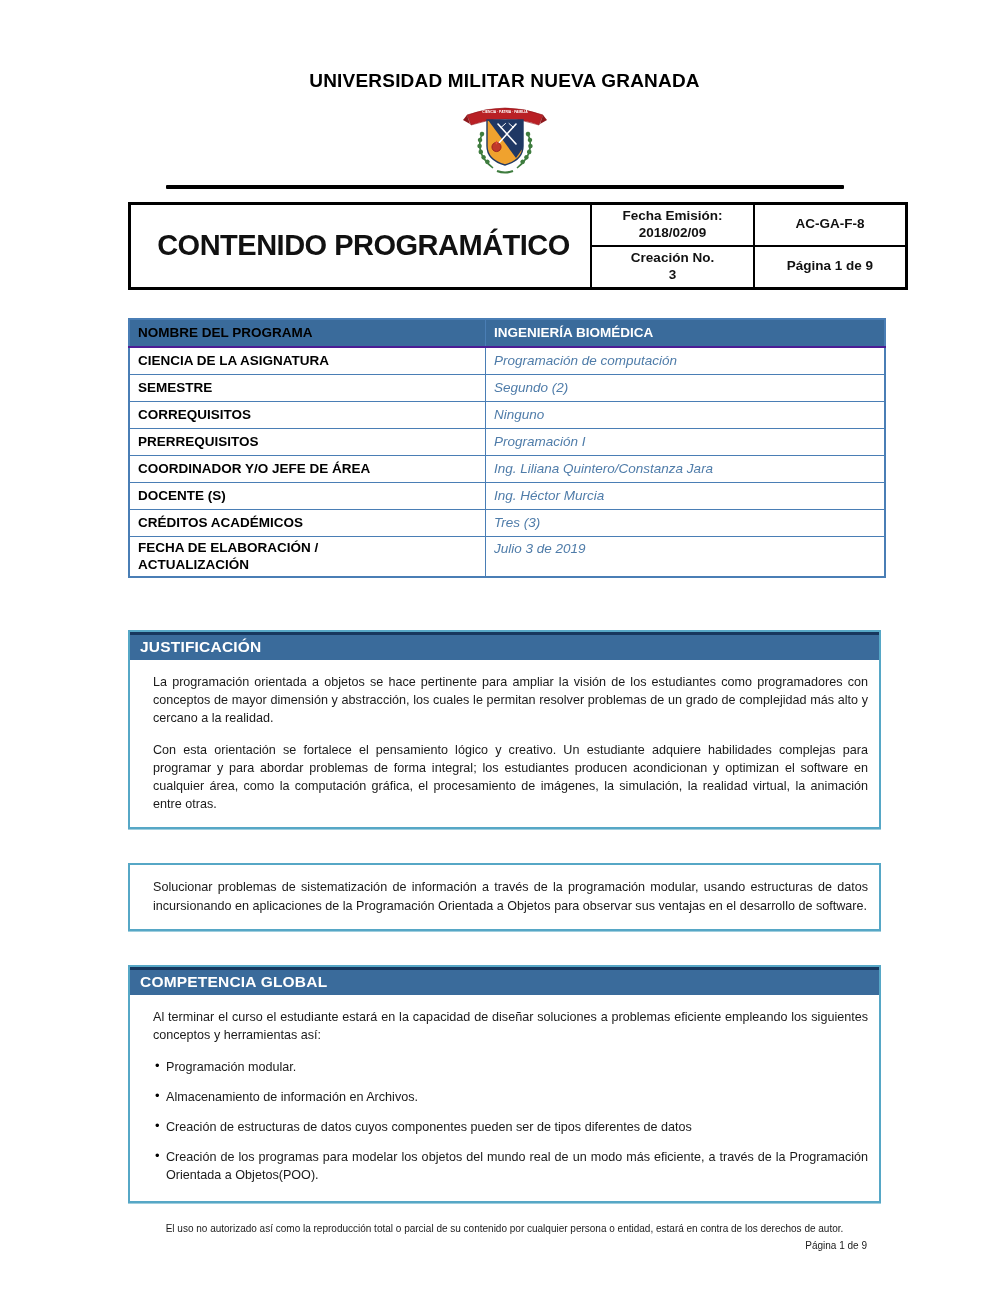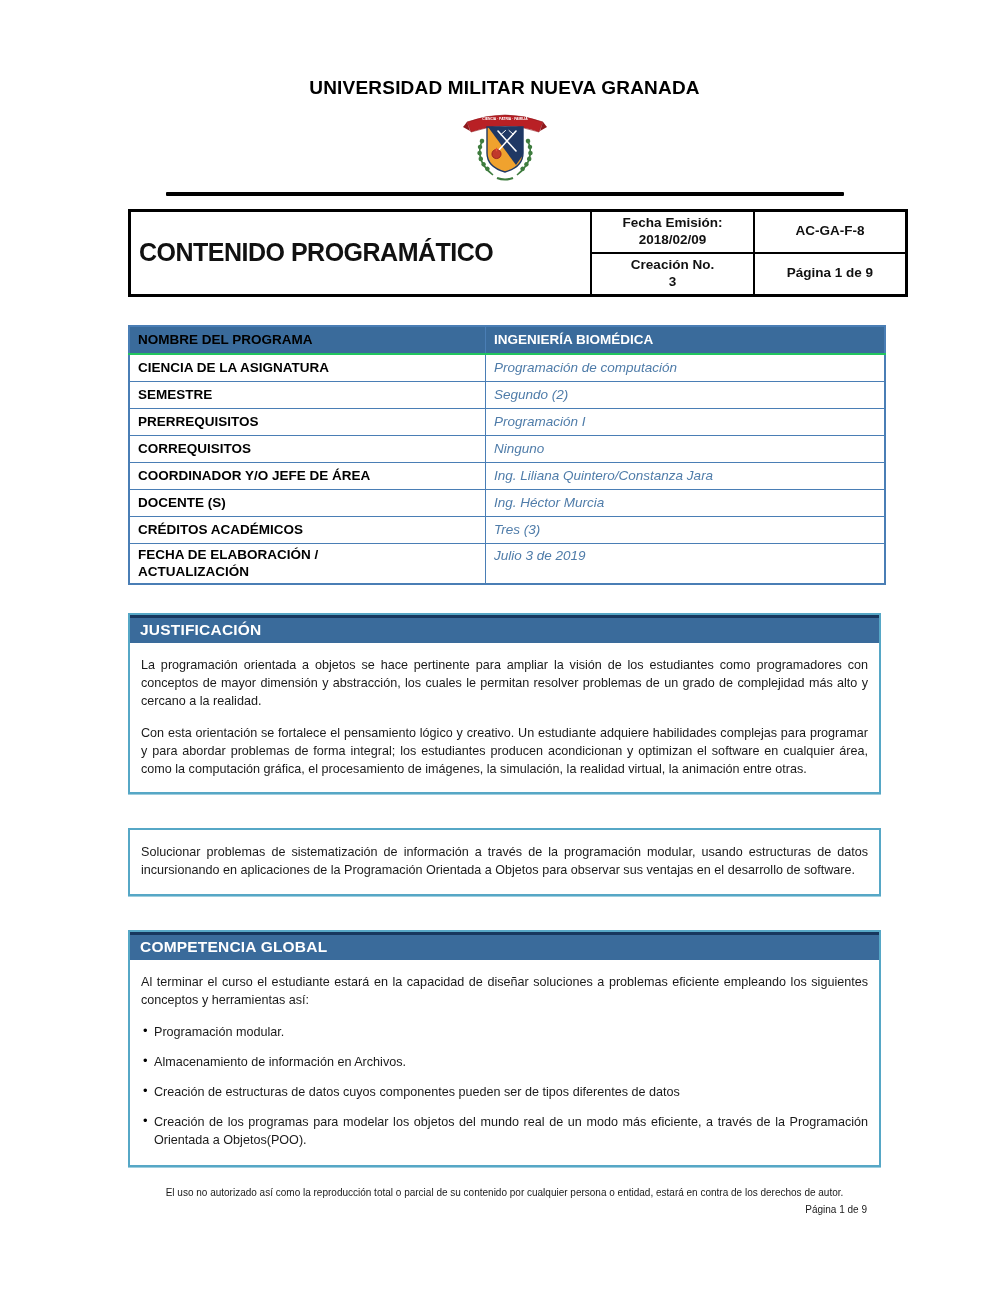--- a/index.html
+++ b/index.html
@@ -1,46 +1,46 @@
 <!DOCTYPE html>
 <html><head>
 <meta charset="utf-8">
 <style>
   html,body{margin:0;padding:0;background:#ffffff;}
   body{font-family:"Liberation Sans", sans-serif; color:#111;}
   .page{position:relative;width:1000px;height:1294px;background:#fff;overflow:hidden;}
-  .content{position:absolute;left:128px;top:17px;width:753px;}
+  .content{position:absolute;left:128px;top:10px;width:753px;}
 
   
   .uni-title{margin:60px 0 0 0;text-align:center;font-size:19px;font-weight:bold;color:#000;letter-spacing:0.2px;}
   .logo-wrap{width:96px;margin:6px auto 0 auto;}
   .black-rule{width:678px;height:4px;background:#000;margin:3px auto 0 auto;border-radius:1px;}
 
   
   table{border-collapse:collapse;}
   .header-table{margin-top:13px;width:753px;border:3px solid #000;table-layout:fixed;}
   .header-table td{border:2px solid #000;vertical-align:middle;}
-  .ht-title{width:449px;font-size:25px;font-weight:bold;text-align:left;padding:4px 2px 4px 8px;letter-spacing:-0.5px;}
+  .ht-title{width:449px;font-size:29px;font-weight:bold;text-align:center;padding:4px 2px 4px 8px;letter-spacing:-0.5px;}
   .ht-small{width:153px;font-size:13.5px;font-weight:bold;text-align:center;padding:3px 4px;line-height:1.25;}
   .ht-code{width:142px;}
 
   
   .info-table{margin-top:28px;width:753px;border:2px solid #4a7eb5;table-layout:fixed;}
   .info-table td{border:1.5px solid #4a7eb5;padding:2px 8px;height:22px;vertical-align:middle;font-size:13.5px;}
   .info-table td.lbl{width:339px;font-weight:bold;color:#000;}
   .info-table td.val{width:382px;font-style:italic;color:#4f7ca9;}
-  .it-head td{background:#3a6b9b;color:#fff;font-weight:bold;border-bottom:2px solid #22c55e;}
+  .it-head td{background:#3a6b9b;color:#fff;font-weight:bold;border-bottom:2px solid #4c1d95;}
   .it-head td.val{font-style:normal;color:#fff;}
   .wrap-narrow{display:inline-block;max-width:238px;line-height:1.3;}
 
   
-  .section{margin-top:28px;border:2px solid #56a7c6;box-shadow:0 1px 0 #9fcede;}
+  .section{margin-top:52px;border:2px solid #56a7c6;box-shadow:0 1px 0 #9fcede;}
   .section + .section{margin-top:34px;}
   .sec-bar{background:#3a6b9b;border-top:3px solid #17375e;color:#fff;font-size:15.5px;font-weight:bold;padding:3px 10px 4px 10px;letter-spacing:0.2px;}
-  .sec-body{padding:13px 11px 14px 11px;font-size:12.6px;line-height:1.44;text-align:justify;color:#1a1a1a;}
+  .sec-body{padding:13px 11px 14px 23px;font-size:12.6px;line-height:1.44;text-align:justify;color:#1a1a1a;}
   .sec-body p{margin:0 0 14px 0;}
   .sec-body p:last-child{margin-bottom:0;}
   .bullets{list-style:none;margin:0 0 0 0;padding:0;}
   .bullets li{position:relative;padding-left:13px;margin-bottom:12px;text-align:justify;}
   .bullets li:last-child{margin-bottom:2px;}
   .bullets li::before{content:"\2022";position:absolute;left:2px;top:-1px;font-size:13px;color:#000;}
 
   
   .footer{margin-top:18px;font-size:10px;line-height:1.5;color:#1a1a1a;}
   .footer-note{text-align:center;}
@@ -124,26 +124,26 @@
       </tr>
       <tr>
         <td class="lbl">CIENCIA DE LA ASIGNATURA</td>
         <td class="val">Programación de computación</td>
       </tr>
       <tr>
         <td class="lbl">SEMESTRE</td>
         <td class="val">Segundo (2)</td>
       </tr>
       <tr>
+        <td class="lbl">CORREQUISITOS</td>
+        <td class="val">Ninguno</td>
+      </tr>
+      <tr>
         <td class="lbl">PRERREQUISITOS</td>
         <td class="val">Programación I</td>
-      </tr>
-      <tr>
-        <td class="lbl">CORREQUISITOS</td>
-        <td class="val">Ninguno</td>
       </tr>
       <tr>
         <td class="lbl">COORDINADOR Y/O JEFE DE ÁREA</td>
         <td class="val">Ing. Liliana Quintero/Constanza Jara</td>
       </tr>
       <tr>
         <td class="lbl">DOCENTE (S)</td>
         <td class="val">Ing. Héctor Murcia</td>
       </tr>
       <tr>

